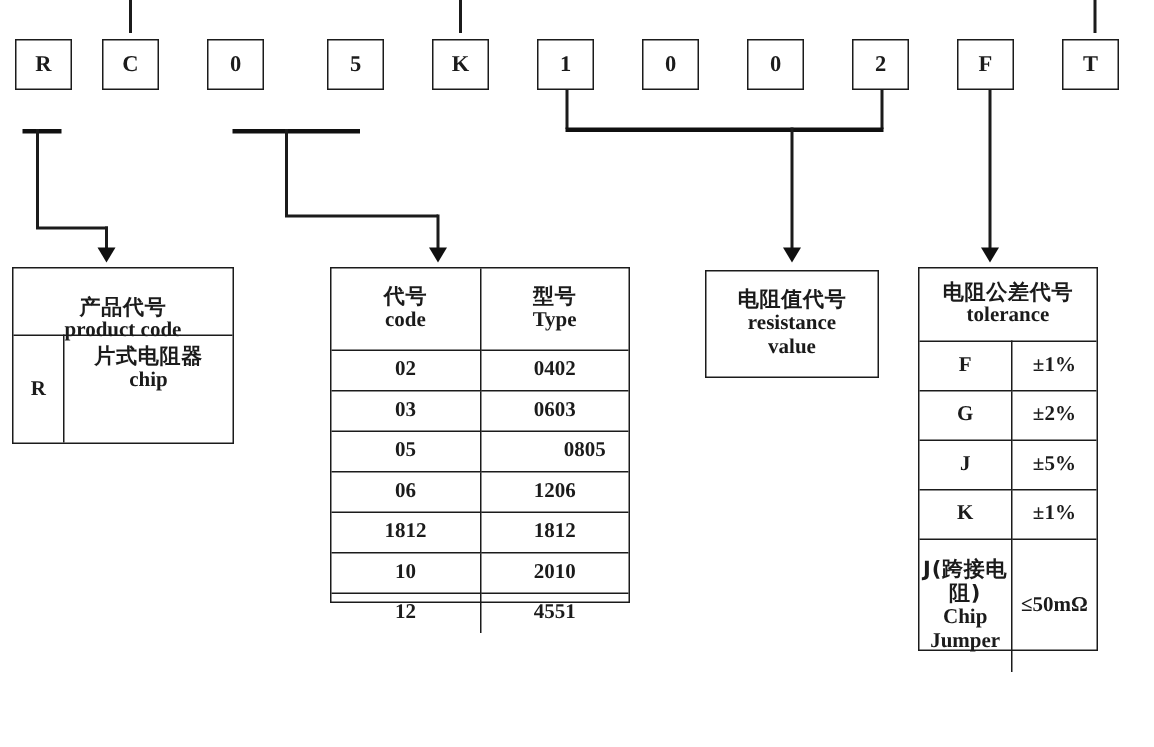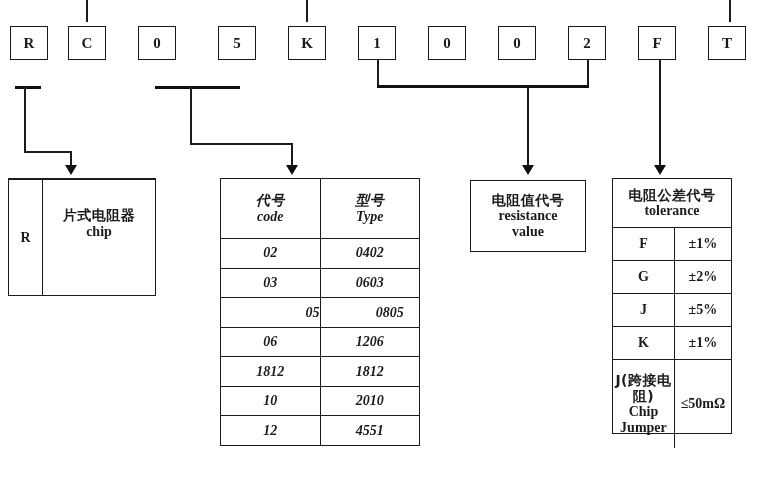--- a/index.html
+++ b/index.html
@@ -119,22 +119,21 @@
   #product-code-panel .body-row td {
     height: 70px;
   }
   #product-code-panel .sym-cell { width: 33px; }
 
   
   #size-panel {
     left: 220px;
     top: 178px;
     width: 200px;
-    height: 268px;
-    font-style: italic;
+    height: 224px;
   }
   #size-panel th { height: 54px; }
   #size-panel td { height: 26px; }
 
   
   #resistance-panel {
     left: 470px;
     top: 180px;
     width: 116px;
     height: 72px;
@@ -221,20 +220,28 @@
   <div class="hbar" style="left:377px; top:85px; width:212px;"></div>
   <div class="vline" style="left:527px; top:85px; height:82px;"></div>
   <div class="arrow-down" style="left:522px; top:165px;"></div>
 
   <div class="vline" style="left:659px; top:60px; height:107px;"></div>
   <div class="arrow-down" style="left:654px; top:165px;"></div>
 
   <div class="panel" id="product-code-panel">
     <table>
       <tbody>
+          <tr>
+        <td class="hdr" colspan="2" style="border-top:none;border-left:none;border-right:none;">
+          <div class="stack">
+            <div class="cn">产品代号</div>
+            <div class="en">product code</div>
+          </div>
+        </td>
+      </tr>
       <tr class="body-row">
         <td class="sym-cell cell-val" style="border-left:none;border-bottom:none;">R</td>
         <td style="border-right:none;border-bottom:none;">
           <div class="stack" style="position:relative; top:-14px;">
             <div class="cn">片式电阻器</div>
             <div class="en">chip</div>
           </div>
         </td>
       </tr>
     </tbody>
@@ -260,21 +267,21 @@
       </tr>
       <tr>
         <td class="cell-val" style="border-left:none;">02</td>
         <td class="cell-val" style="border-right:none;">0402</td>
       </tr>
       <tr>
         <td class="cell-val" style="border-left:none;">03</td>
         <td class="cell-val" style="border-right:none;">0603</td>
       </tr>
       <tr>
-        <td class="cell-val" style="border-left:none;text-align:right;">05</td>
+        <td class="cell-val" style="border-left:none;">05</td>
         <td class="cell-val" style="border-right:none;padding-left:40px;">0805</td>
       </tr>
       <tr>
         <td class="cell-val" style="border-left:none;">06</td>
         <td class="cell-val" style="border-right:none;margin-top:29px;">1206</td>
       </tr>
       <tr>
         <td class="cell-val" style="border-left:none;">1812</td>
         <td class="cell-val" style="border-right:none;">1812</td>
       </tr>

